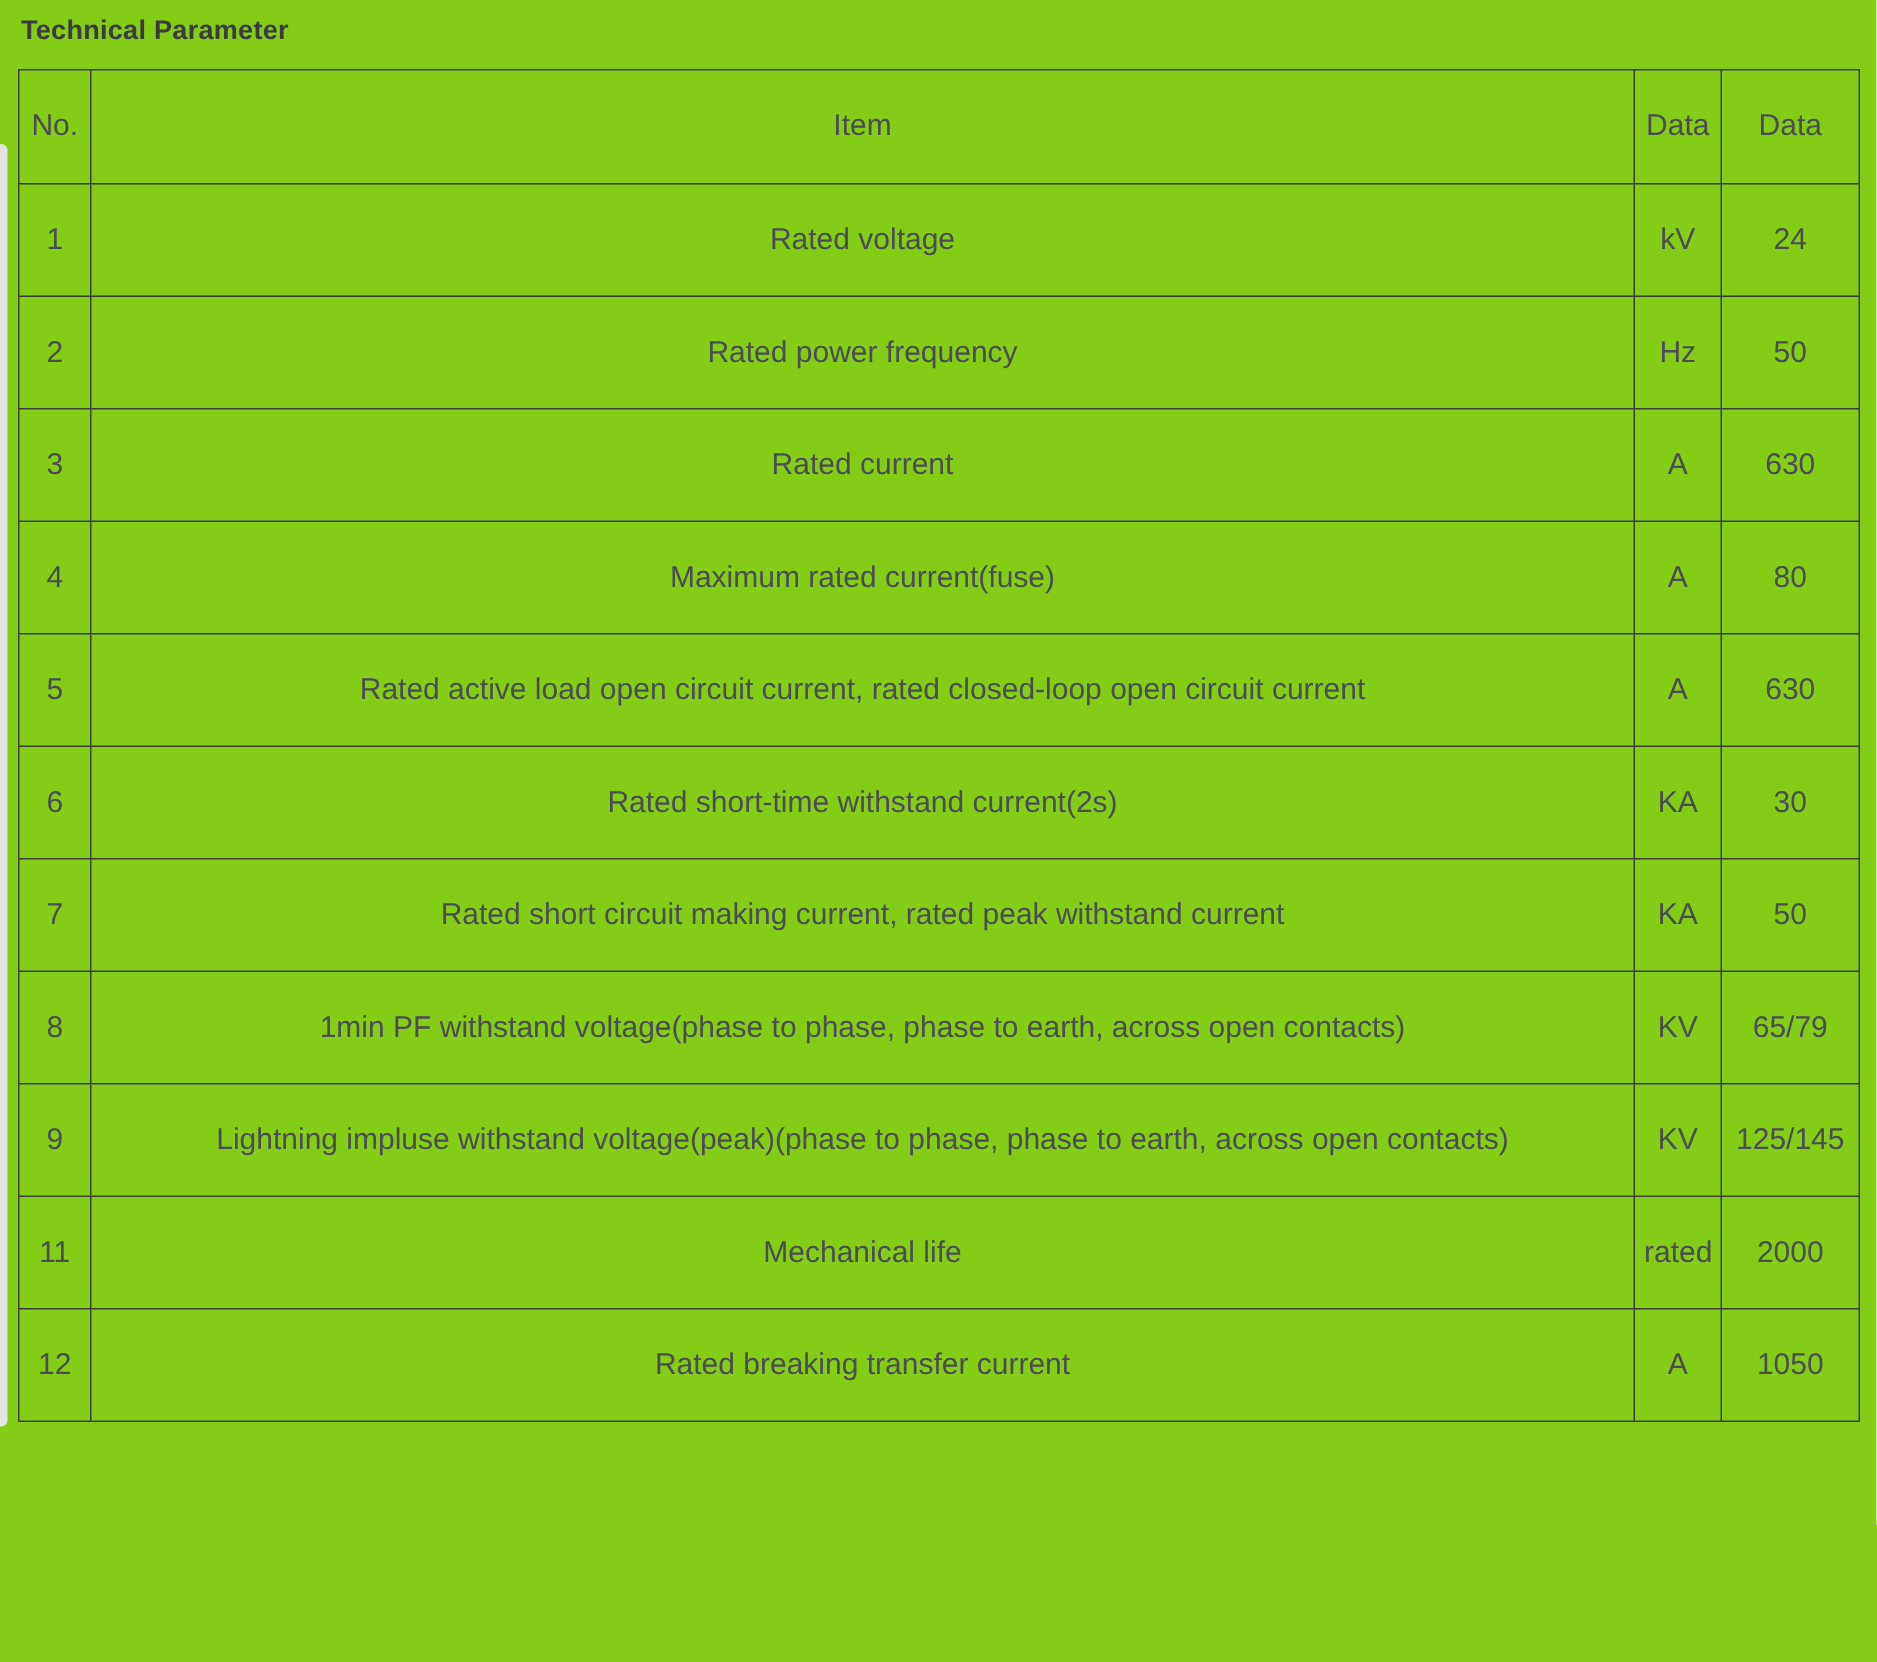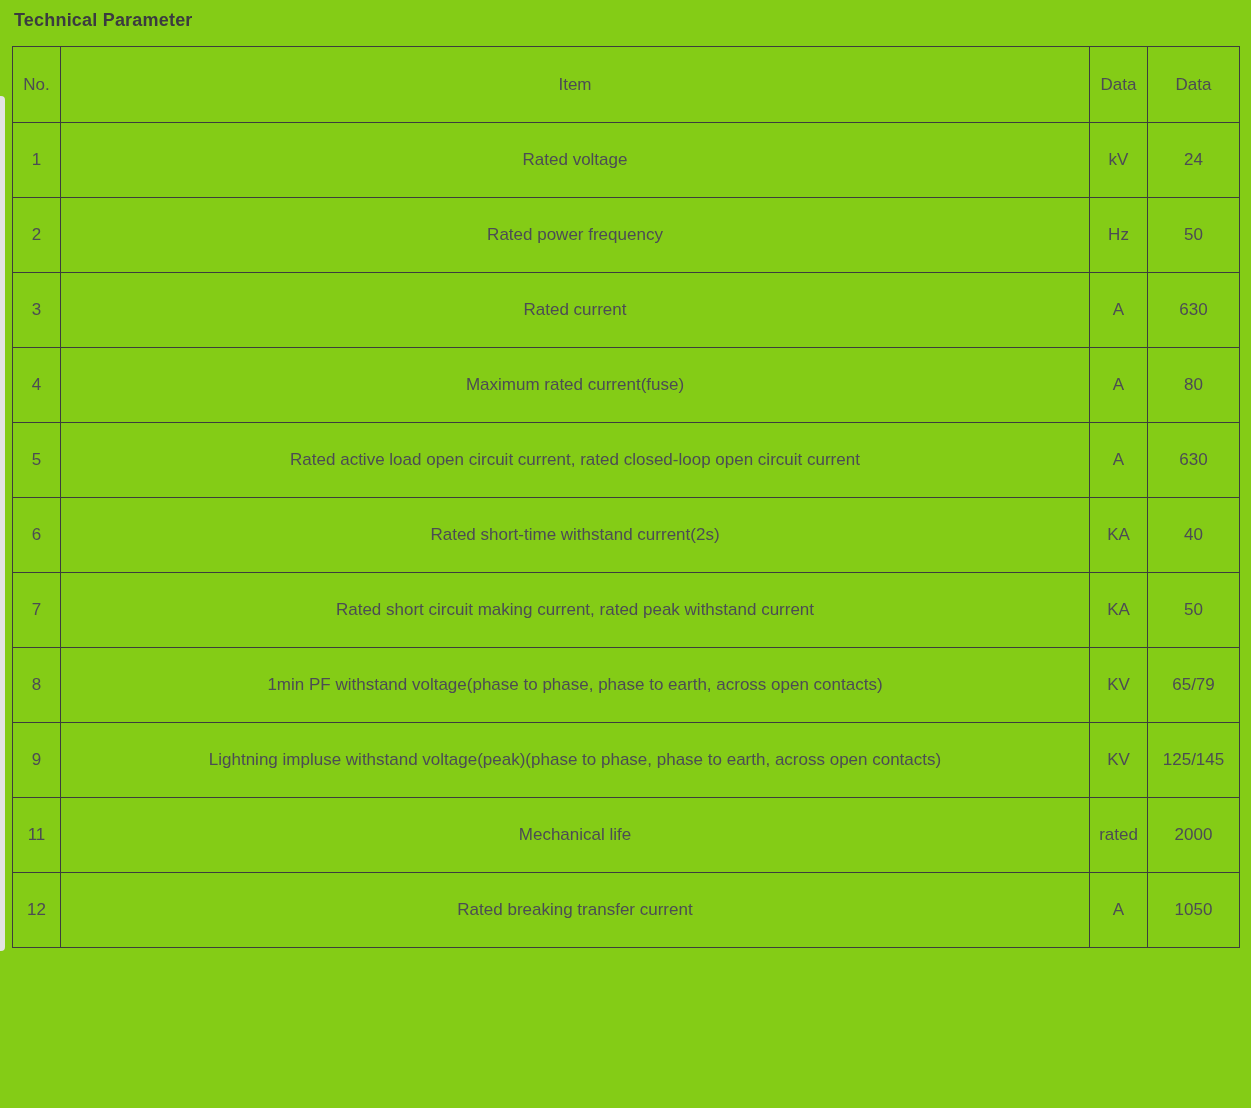--- a/index.html
+++ b/index.html
@@ -39,21 +39,21 @@
     top: 46px;
     width: 1228px;
     border-collapse: collapse;
     table-layout: fixed;
   }
   .spec-table th, .spec-table td {
     border: 1.5px solid #3d3d3d;
     text-align: center;
     vertical-align: middle;
     color: #4c4c54;
-    font-size: 17px;
+    font-size: 20px;
     font-weight: normal;
     padding: 2px 6px;
     overflow: hidden;
   }
   .spec-table thead tr { height: 76px; }
   .spec-table tbody tr { height: 75px; }
   .col-no   { width: 48px; }
   .col-item { width: auto; }
   .col-unit { width: 58px; }
   .col-data { width: 92px; }
@@ -105,21 +105,21 @@
         <tr>
       <td class="col-no">5</td>
       <td class="col-item">Rated active load open circuit current, rated closed-loop open circuit current</td>
       <td class="col-unit">A</td>
       <td class="col-data">630</td>
     </tr>
         <tr>
       <td class="col-no">6</td>
       <td class="col-item">Rated short-time withstand current(2s)</td>
       <td class="col-unit">KA</td>
-      <td class="col-data">40</td>
+      <td class="col-data">30</td>
     </tr>
         <tr>
       <td class="col-no">7</td>
       <td class="col-item">Rated short circuit making current, rated peak withstand current</td>
       <td class="col-unit">KA</td>
       <td class="col-data">50</td>
     </tr>
         <tr>
       <td class="col-no">8</td>
       <td class="col-item">1min PF withstand voltage(phase to phase, phase to earth, across open contacts)</td>

